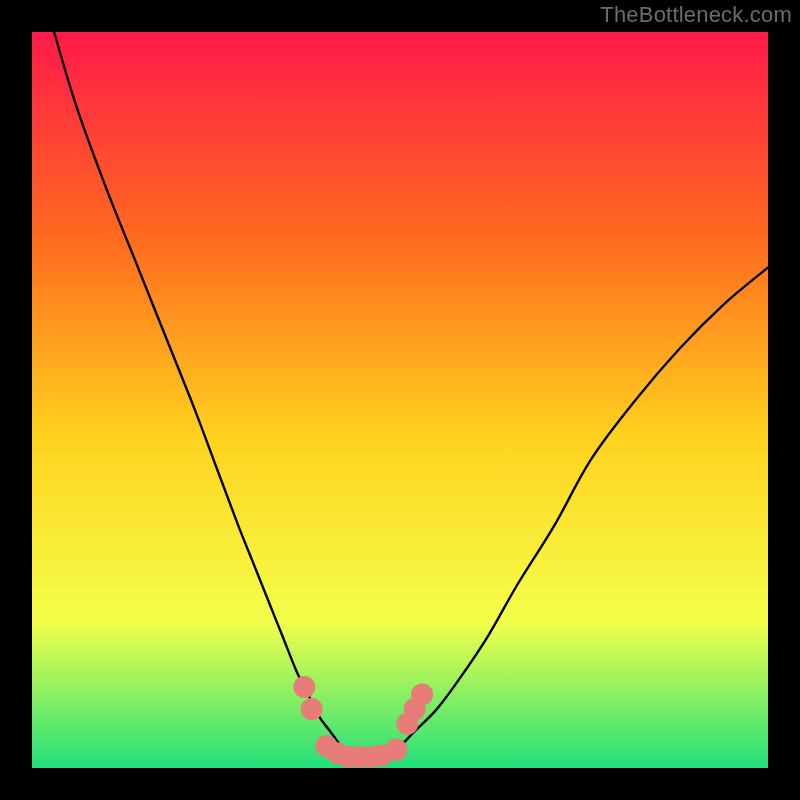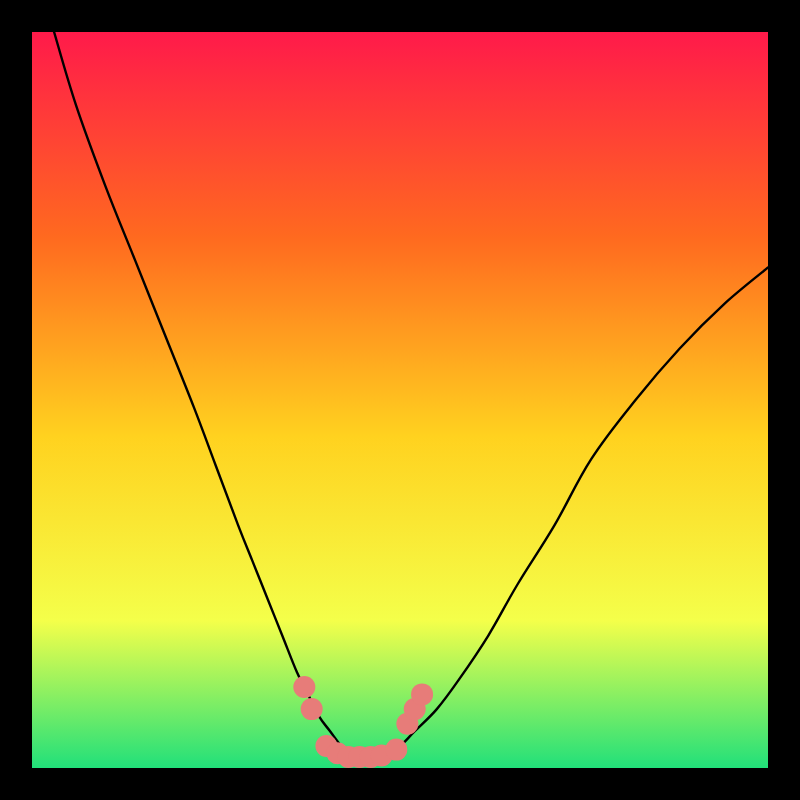--- a/index.html
+++ b/index.html
@@ -33,20 +33,21 @@
     top: 32px;
     width: 736px;
     height: 736px;
   }
   svg { display: block; }
 </style>
 </head>
 <body>
 
 <div class="frame">
+  <div class="watermark">TheBottleneck.com</div>
 
   <div class="plot">
     <svg id="svg" width="736" height="736" viewBox="0 0 736 736">
       <defs>
         <linearGradient id="bg-grad" x1="0" y1="0" x2="0" y2="1">
           <stop id="g0" offset="0%" stop-color="#ff1a4a"></stop>
           <stop id="g1" offset="28%" stop-color="#ff6a1f"></stop>
           <stop id="g2" offset="55%" stop-color="#ffd21f"></stop>
           <stop id="g3" offset="80%" stop-color="#f4ff4a"></stop>
           <stop id="g4" offset="100%" stop-color="#21e07a"></stop>

